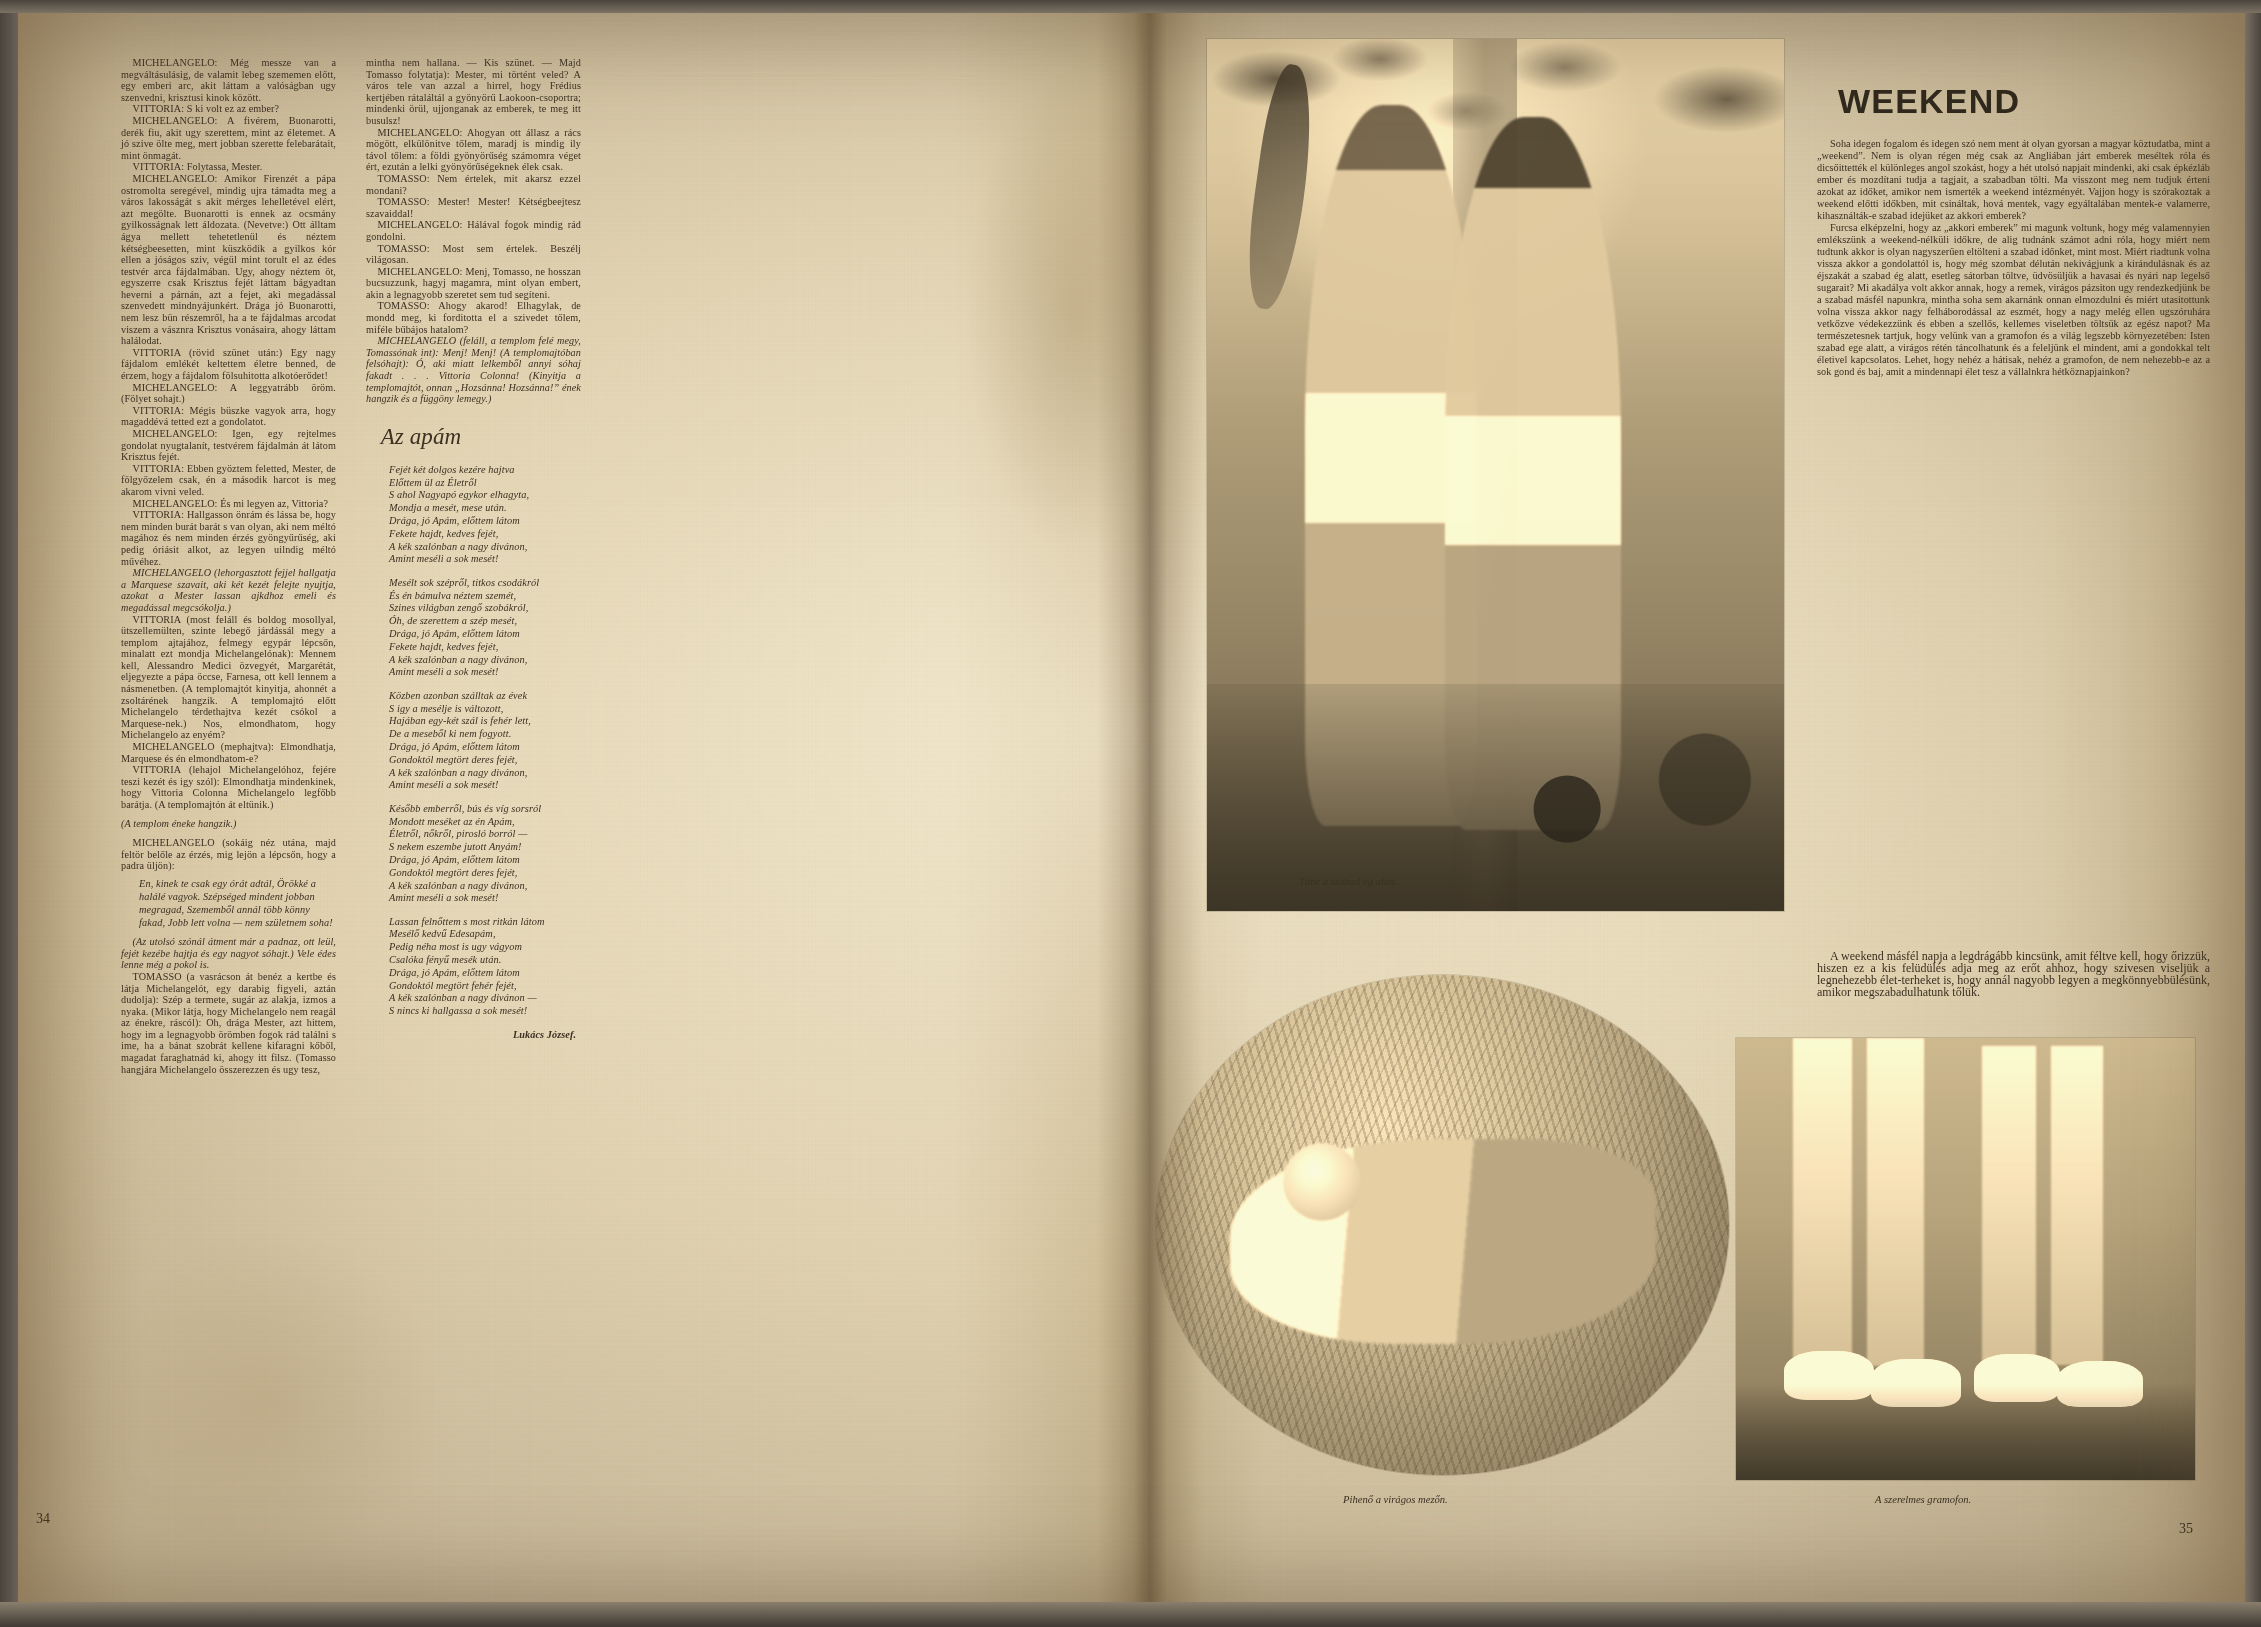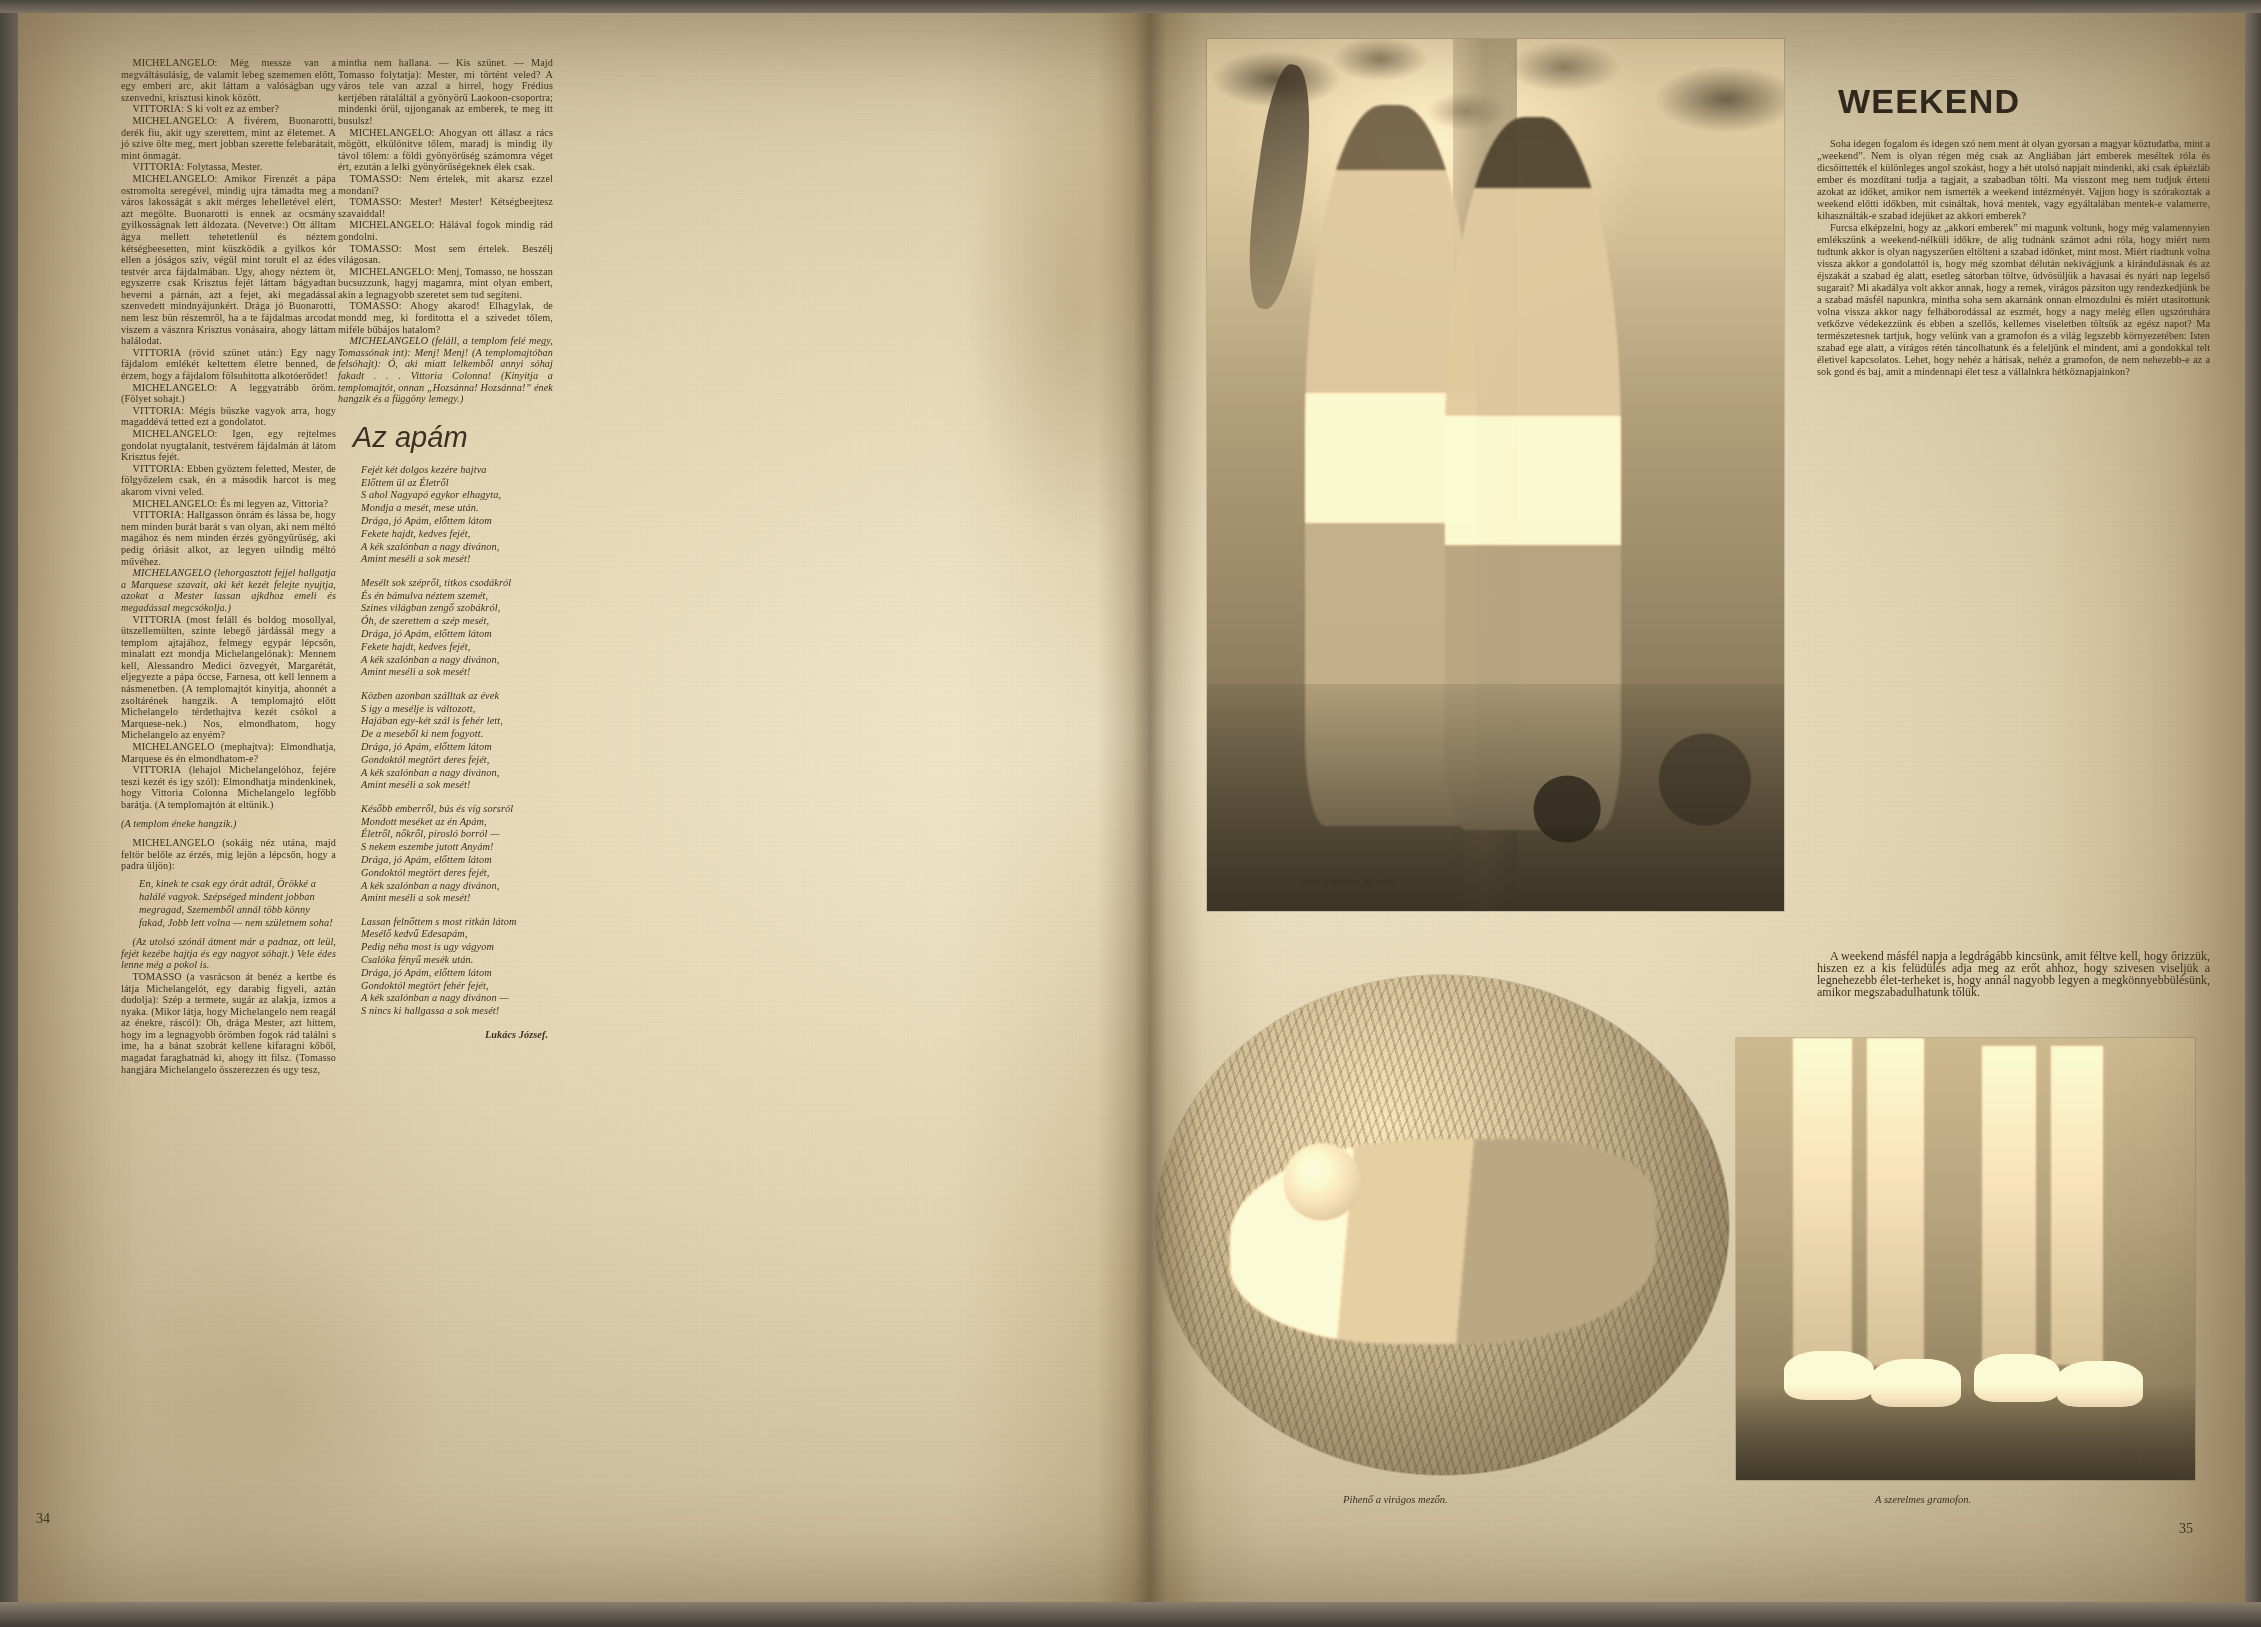--- a/index.html
+++ b/index.html
@@ -68,36 +68,36 @@
     font-size: 10.2px;
     line-height: 11.6px;
     text-align: justify;
     letter-spacing: 0.1px;
   }
   .col p { margin: 0 0 0 0; text-indent: 11.5px; }
   .col p.noindent { text-indent: 0; }
   .stage { font-style: italic; }
 
   #col1 { left: 121px; top: 57px; width: 215px; }
-  #col2 { left: 338px; top: 57px; width: 215px; }
+  #col2 { left: 366px; top: 57px; width: 215px; }
 
   .poem {
     font-style: italic;
     font-size: 10.3px;
     line-height: 12.8px;
     text-align: left;
   }
   .poem-title {
     font-style: italic;
-    font-size: 29px;
+    font-size: 23px;
     line-height: 28px;
     text-align: left;
     margin: 18px 0 13px 14.7px;
     color: #3b3022;
-    font-family: Liberation Sans, sans-serif;
+    font-family: Liberation Serif, serif;
   }
   .poem-stanza { margin-bottom: 10.6px; padding-left: 23px; }
   .poem-line { white-space: nowrap; }
   .byline {
     text-align: right;
     font-style: italic;
     font-weight: bold;
     font-size: 10.2px;
     margin-top: 8.2px;
     padding-right: 4.9px;

